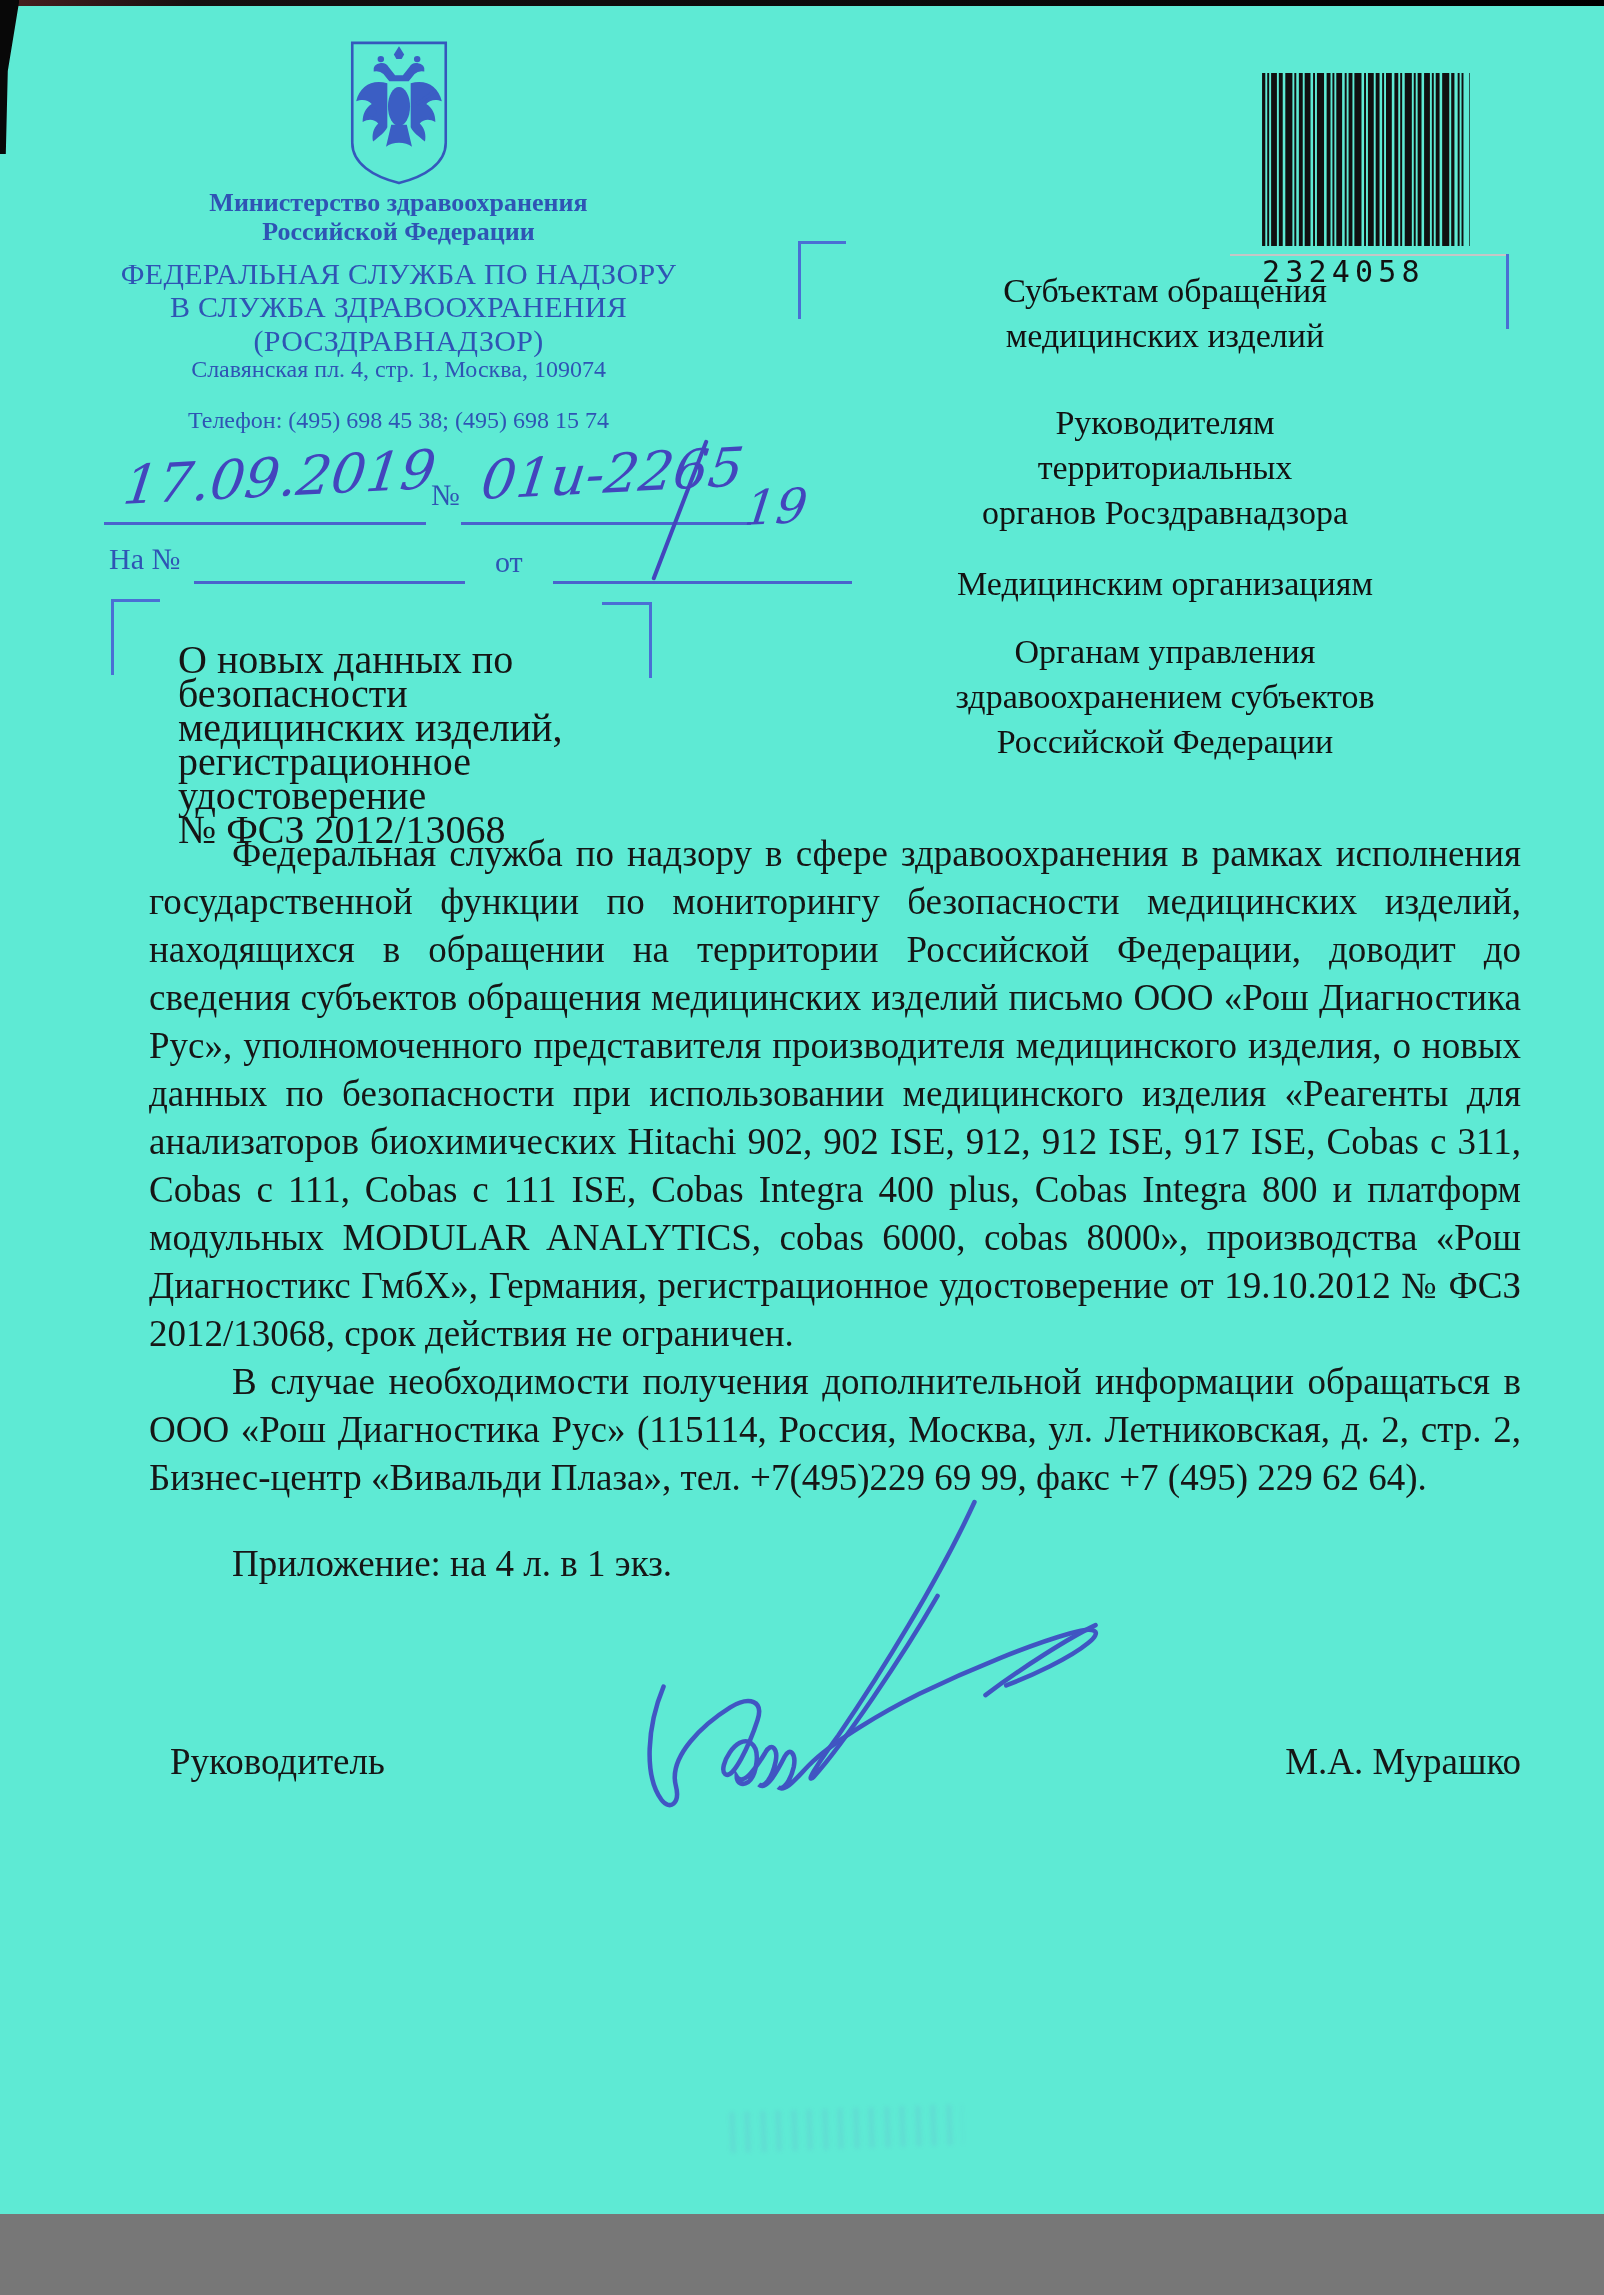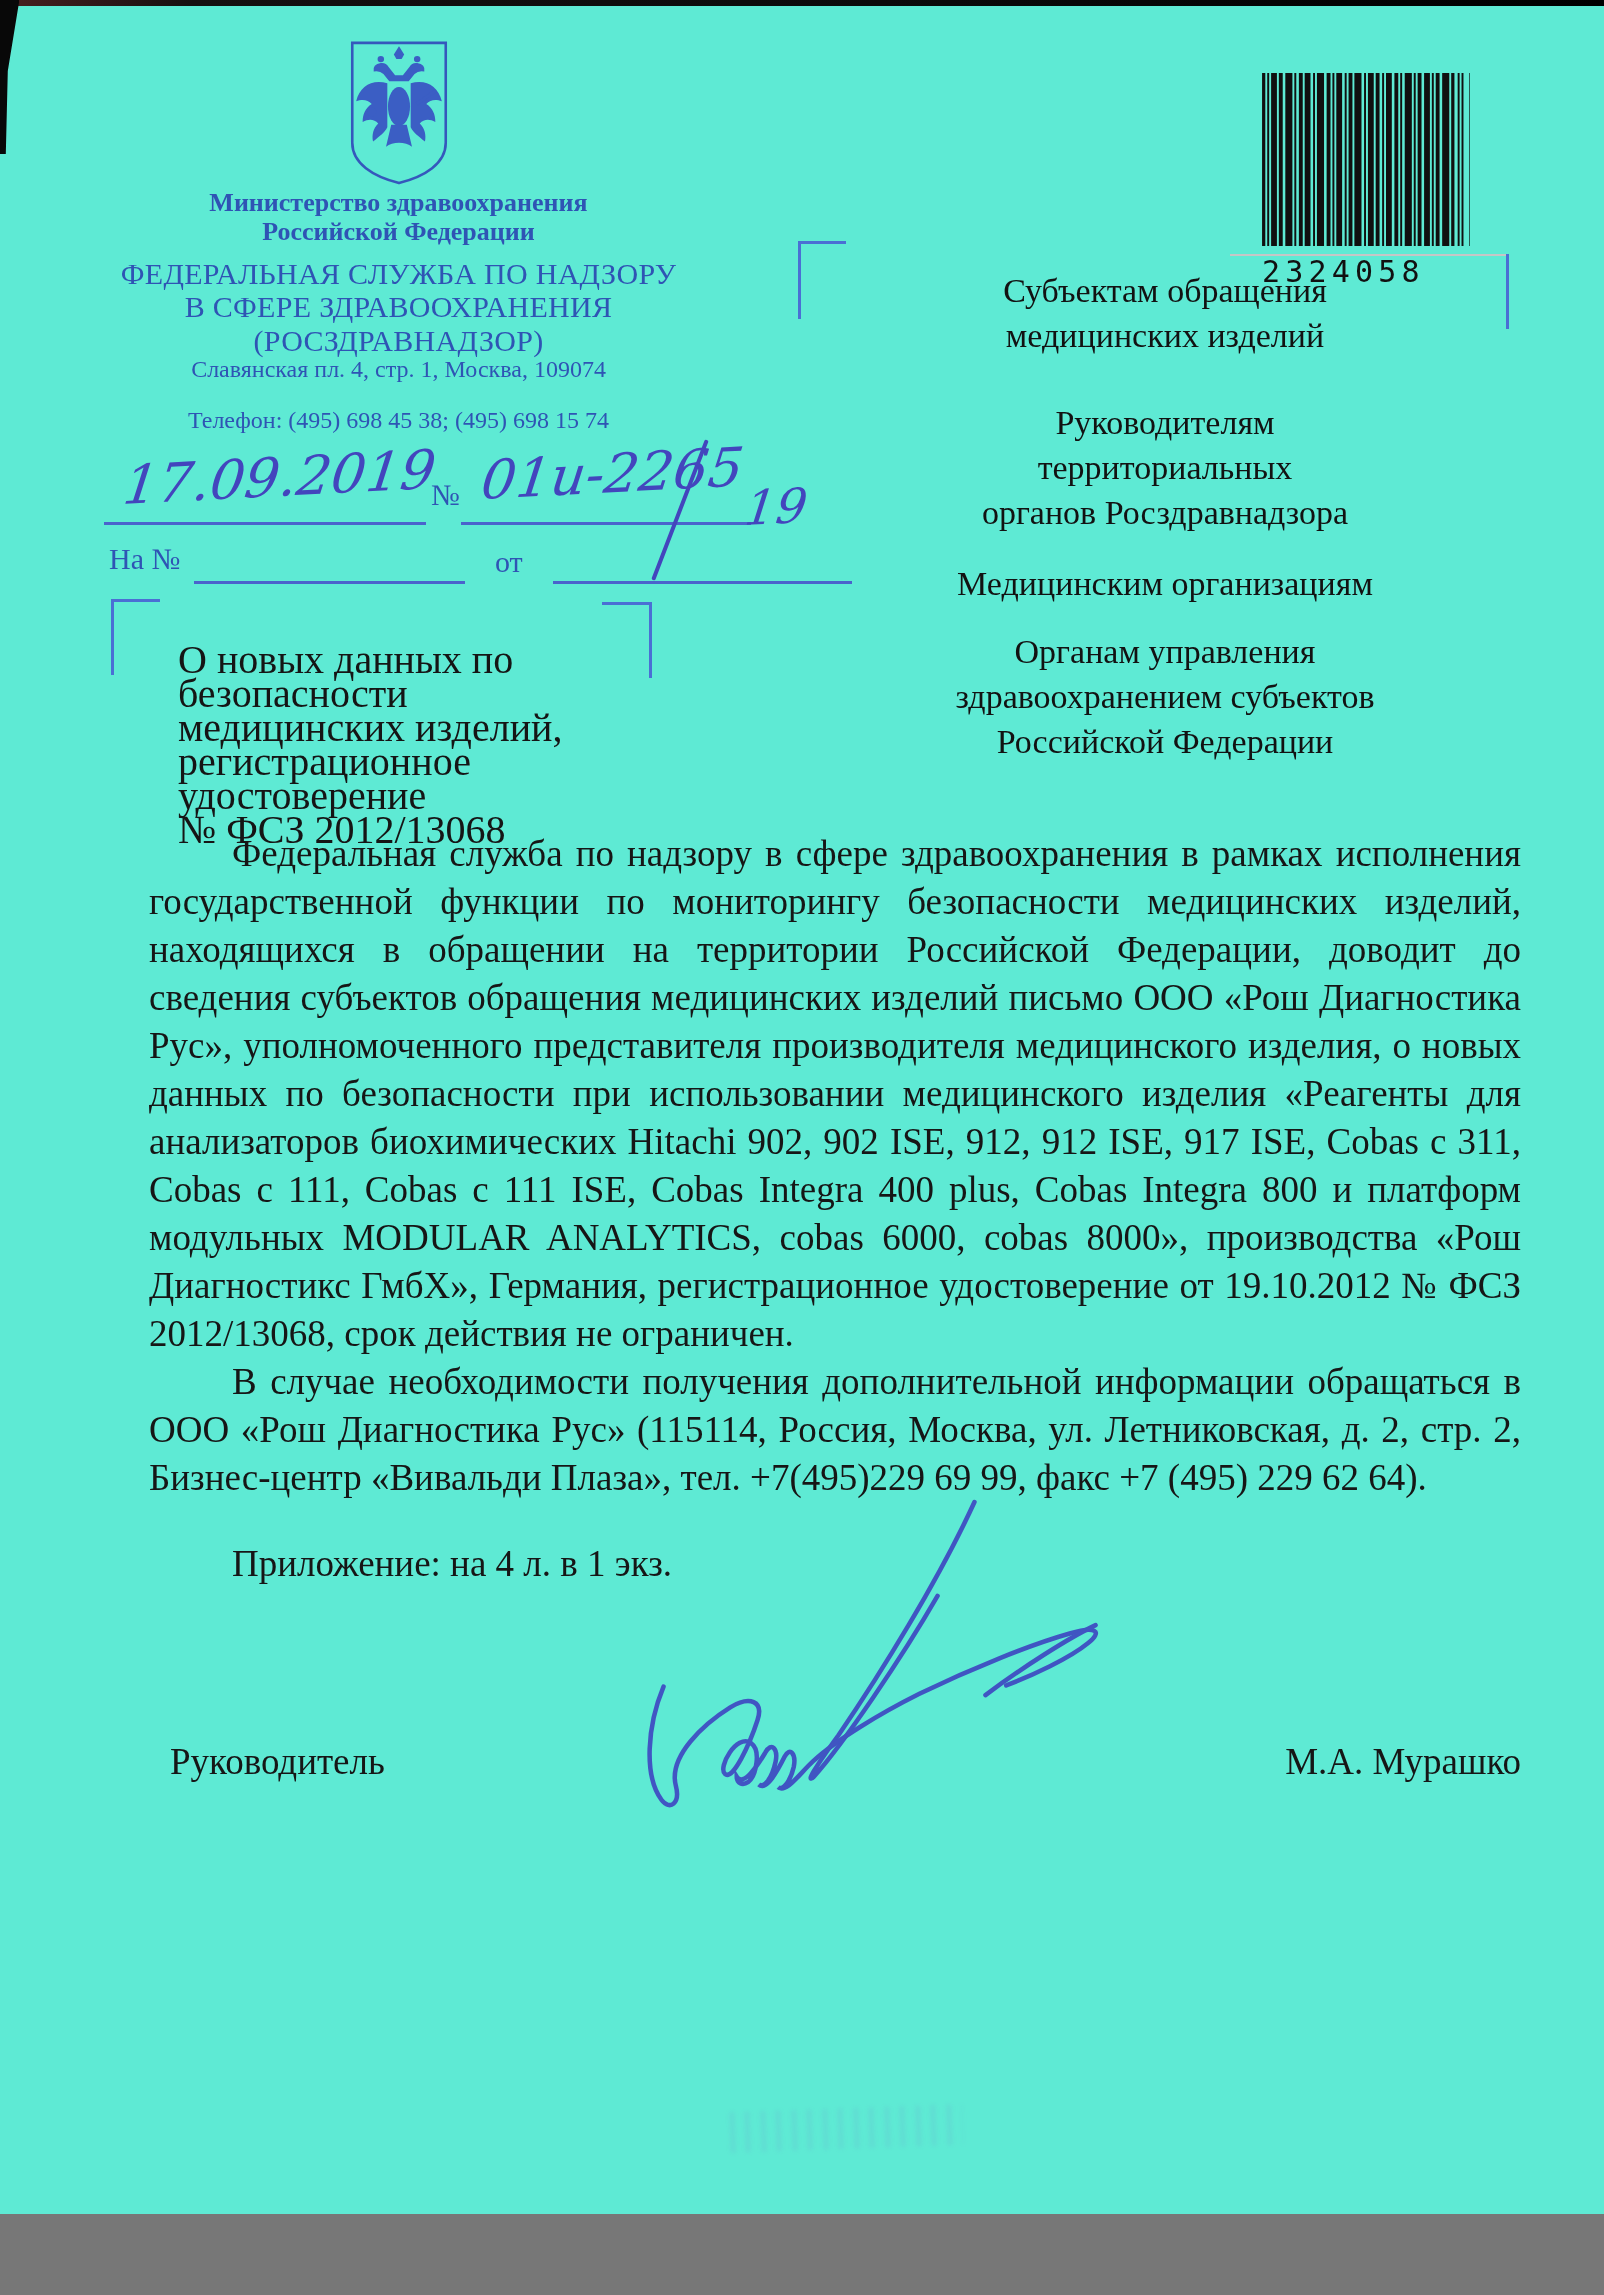--- a/index.html
+++ b/index.html
@@ -72,21 +72,21 @@
         <path d="M68,132 h24 l8,34 c-10,-8 -30,-8 -40,0 z"></path>
         <rect x="106" y="98" width="36" height="5" transform="rotate(-35 106 98)"></rect>
         <circle cx="38" cy="112" r="7"></circle>
       </g>
     </svg>
   </div>
 
   <div class="abs lh-center ministry blue" style="top:189px;">Министерство здравоохранения</div>
   <div class="abs lh-center ministry blue" style="top:218px;">Российской Федерации</div>
   <div class="abs lh-center service blue" style="top:258px;">ФЕДЕРАЛЬНАЯ СЛУЖБА ПО НАДЗОРУ</div>
-  <div class="abs lh-center service blue" style="top:291px;">В СФЕРЕ ЗДРАВООХРАНЕНИЯ</div>
+  <div class="abs lh-center service blue" style="top:291px;">В СЛУЖБА ЗДРАВООХРАНЕНИЯ</div>
   <div class="abs lh-center service blue" style="top:325px;">(РОСЗДРАВНАДЗОР)</div>
   <div class="abs lh-center addr blue" style="top:356px;">Славянская пл. 4, стр. 1, Москва, 109074</div>
   <div class="abs lh-center addr blue" style="top:407px;">Телефон: (495) 698 45 38; (495) 698 15 74</div>
 
   <div class="abs hand" style="left:120px;top:454px;font-size:54px;">17.09.2019</div>
   <div class="abs formline" style="left:104px;top:522px;width:322px;"></div>
   <div class="abs formlabel" style="left:431px;top:478px;">№</div>
   <div class="abs hand" style="left:478px;top:449px;font-size:54px;">01и-2265</div>
   <div class="abs formline" style="left:461px;top:522px;width:290px;"></div>
   <div class="abs slash" style="left:678px;top:435px;"></div>

